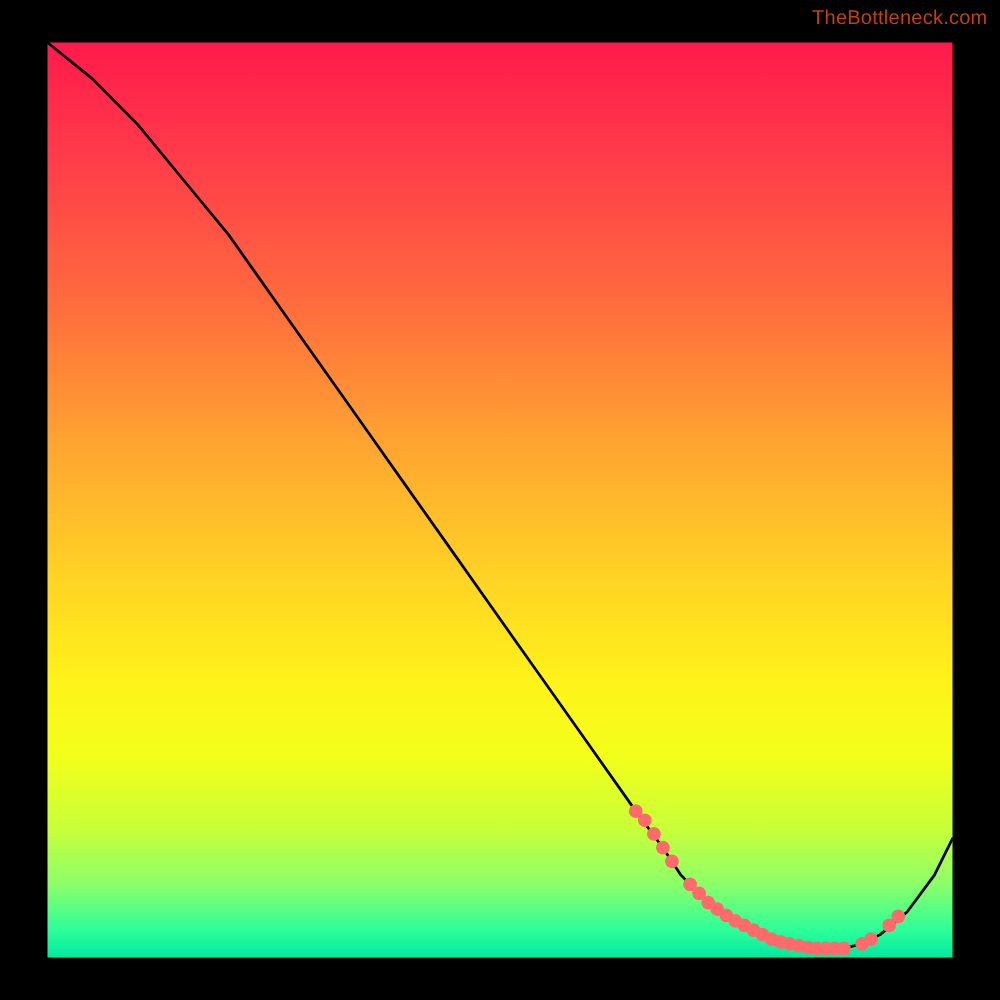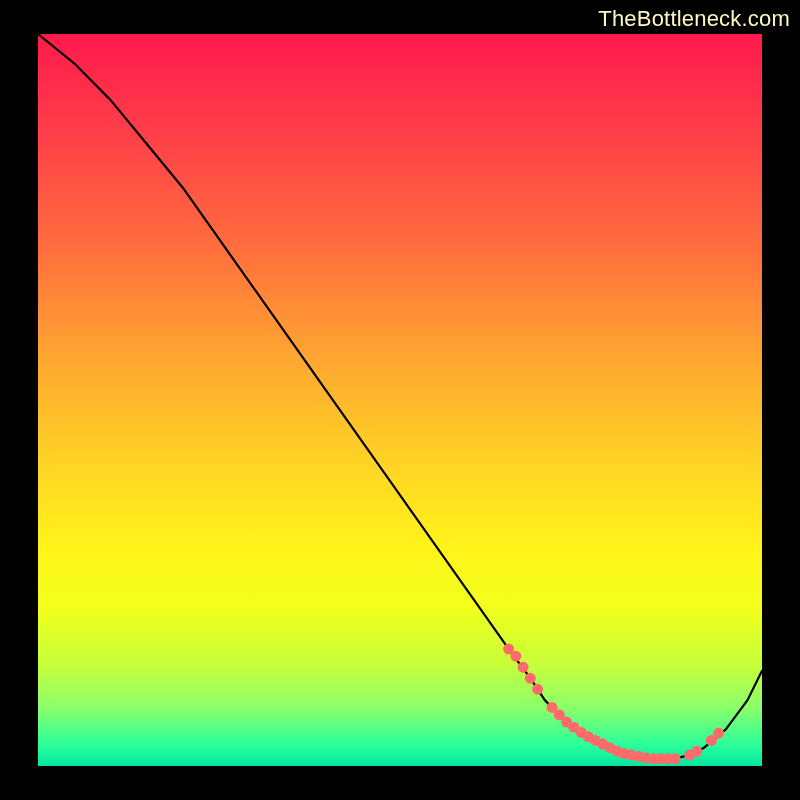--- a/index.html
+++ b/index.html
@@ -36,22 +36,22 @@
       #c8ff3a 86%,
       #8bff6a 92%,
       #2dff9a 97%,
       #00e8a0 100%
     );
   }
   .watermark {
     position: absolute;
     top: 6px;
     right: 10px;
-    color: #fef9c3;
-    font-size: 22px;
+    color: #c2410c;
+    font-size: 16px;
     font-weight: 500;
     letter-spacing: 0.2px;
     user-select: none;
   }
   svg.curve {
     position: absolute;
     left: 0;
     top: 0;
     width: 724px;
     height: 732px;

